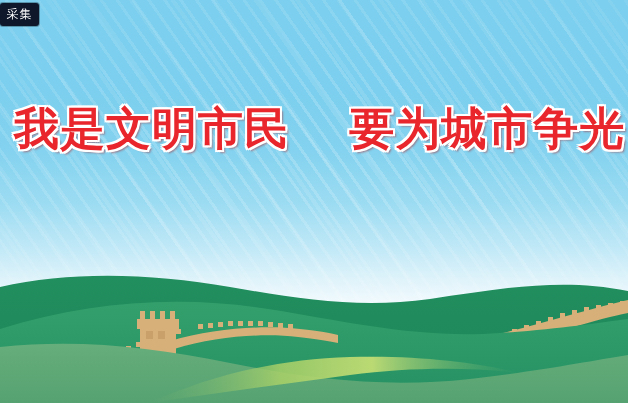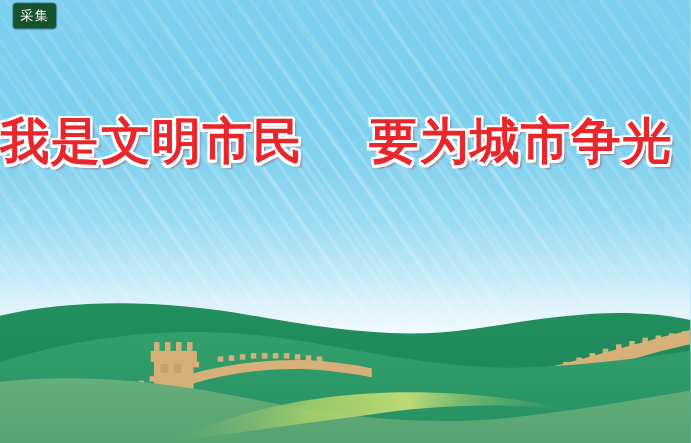--- a/index.html
+++ b/index.html
@@ -75,21 +75,21 @@
     position: absolute;
     left: 0; bottom: 0;
     width: 628px;
     height: 160px;
   }
   .landscape svg { display: block; }
 
   
   .headline {
     position: absolute;
-    left: 0;
+    left: 14px;
     top: 90px;
     width: 535px;
     text-align: left;
     user-select: none;
   }
   .slogan-line {
     font-family: "DejaVu Sans", "Liberation Sans", sans-serif;
     font-weight: bold;
     font-size: 45px;
     line-height: 78px;
@@ -101,26 +101,26 @@
        0 2px 0 #ffffff, 0 -2px 0 #ffffff,
        2px 2px 0 #ffffff, -2px 2px 0 #ffffff,
        2px -2px 0 #ffffff, -2px -2px 0 #ffffff,
        3px 3px 2px rgba(168,20,24,0.45);
   }
   .slogan-gap { display: inline-block; width: 26px; }
 
   
   .capture-btn {
     position: absolute;
-    left: 12px;
+    left: 0;
     top: 3px;
     width: 39px;
     height: 23px;
     border-radius: 3px;
-    background: #14532d;
+    background: #0f172a;
     color: #ffffff;
     font-size: 12px;
     line-height: 23px;
     text-align: center;
     letter-spacing: 1px;
     cursor: pointer;
     box-shadow: 0 0 0 1px rgba(20,40,50,0.35);
   }
 </style>
 </head>

